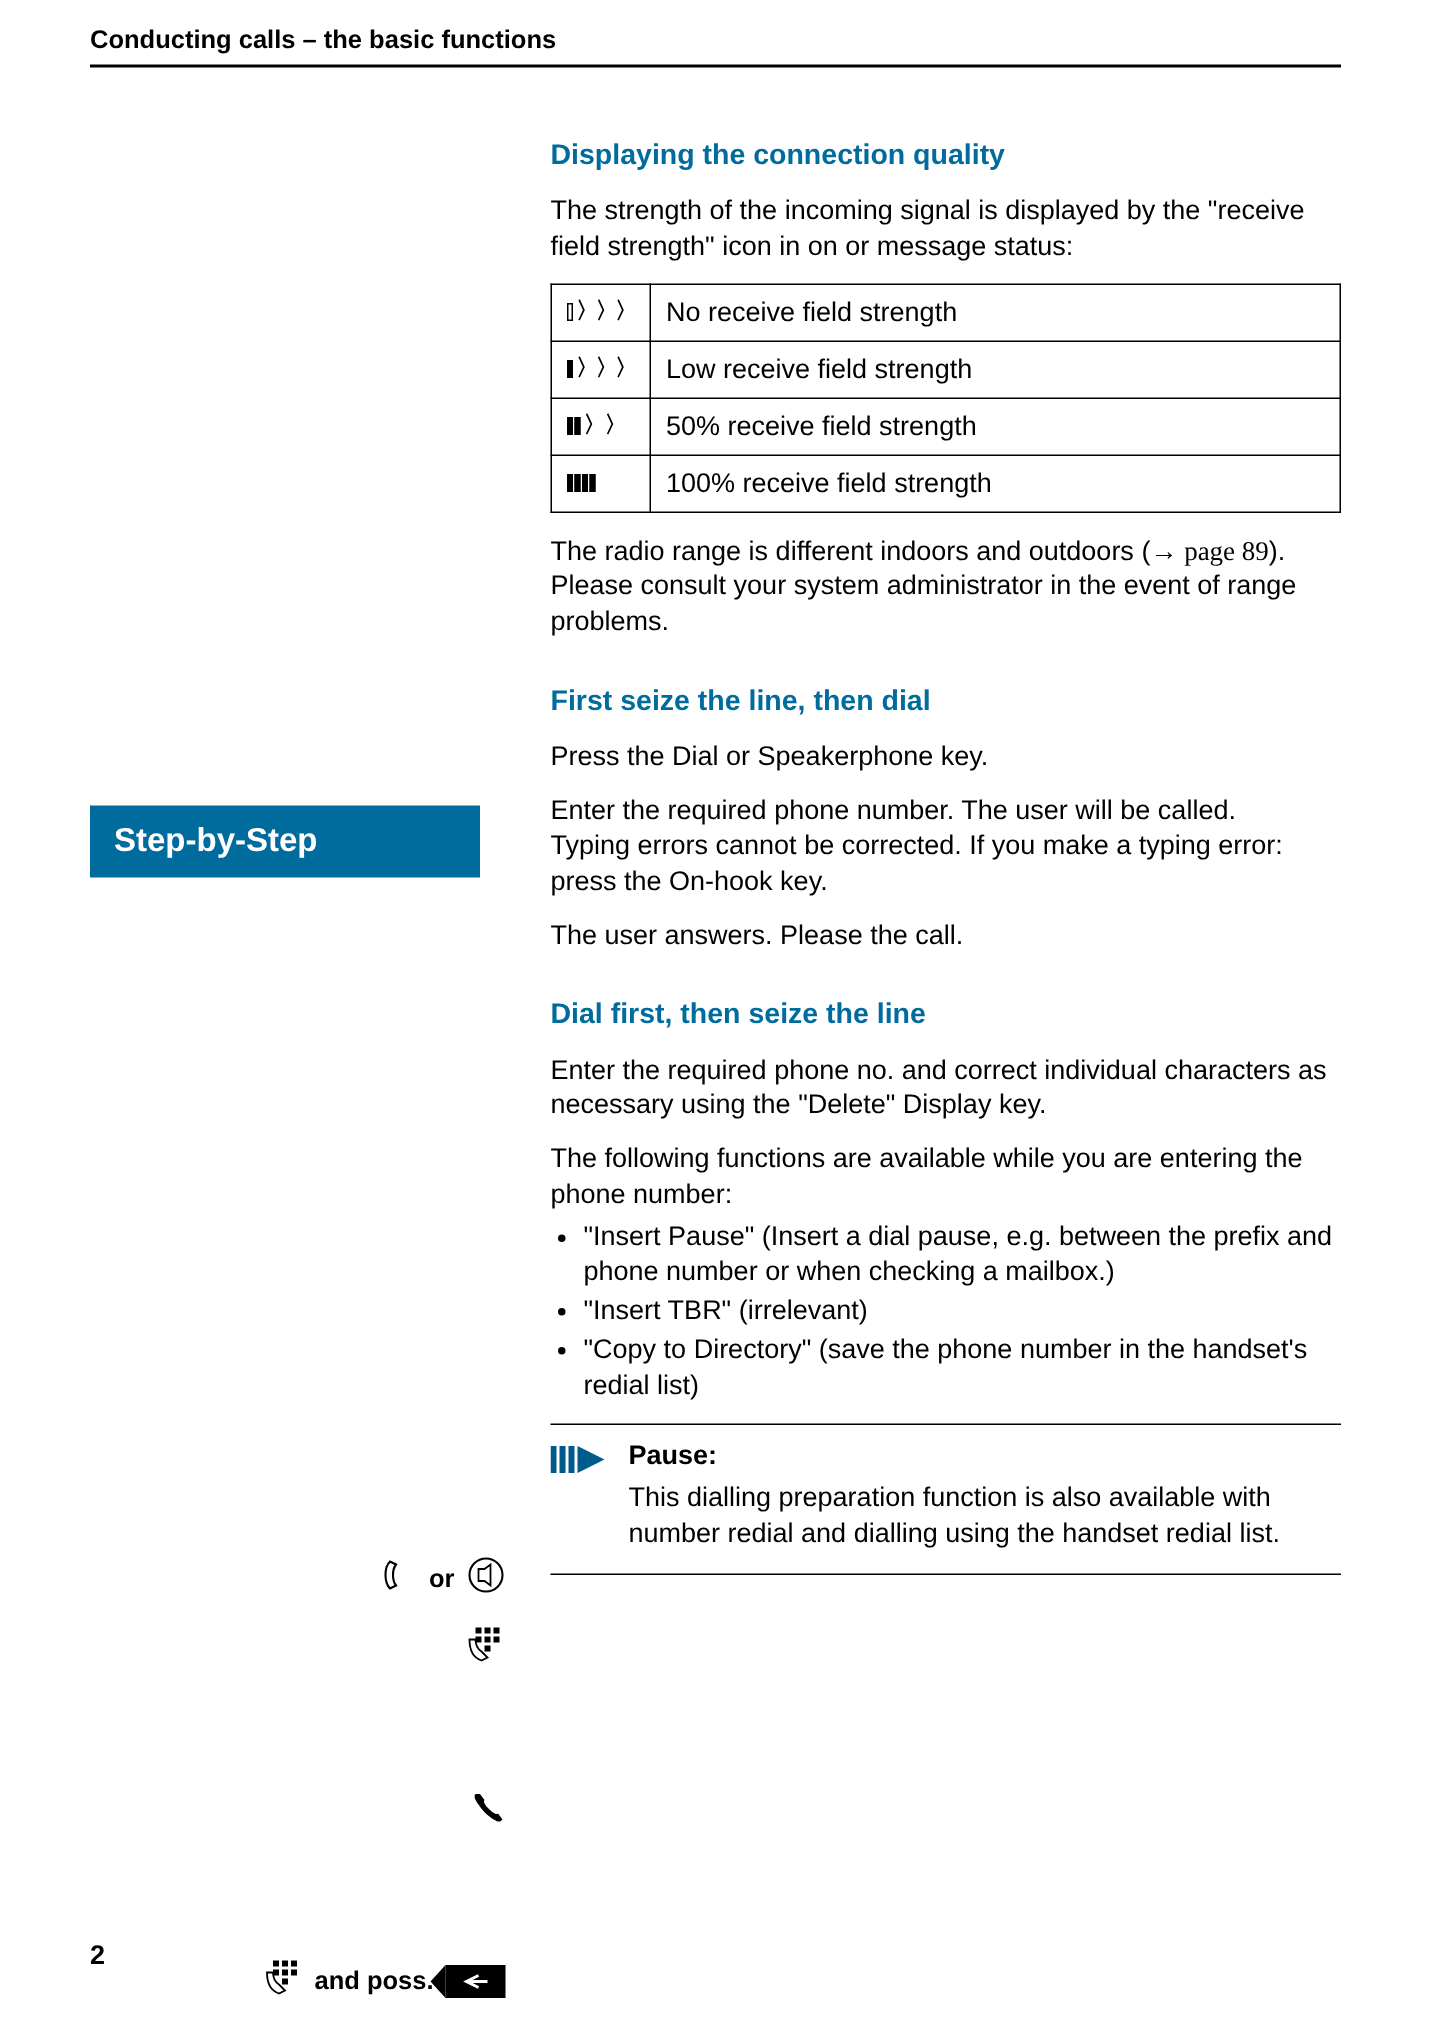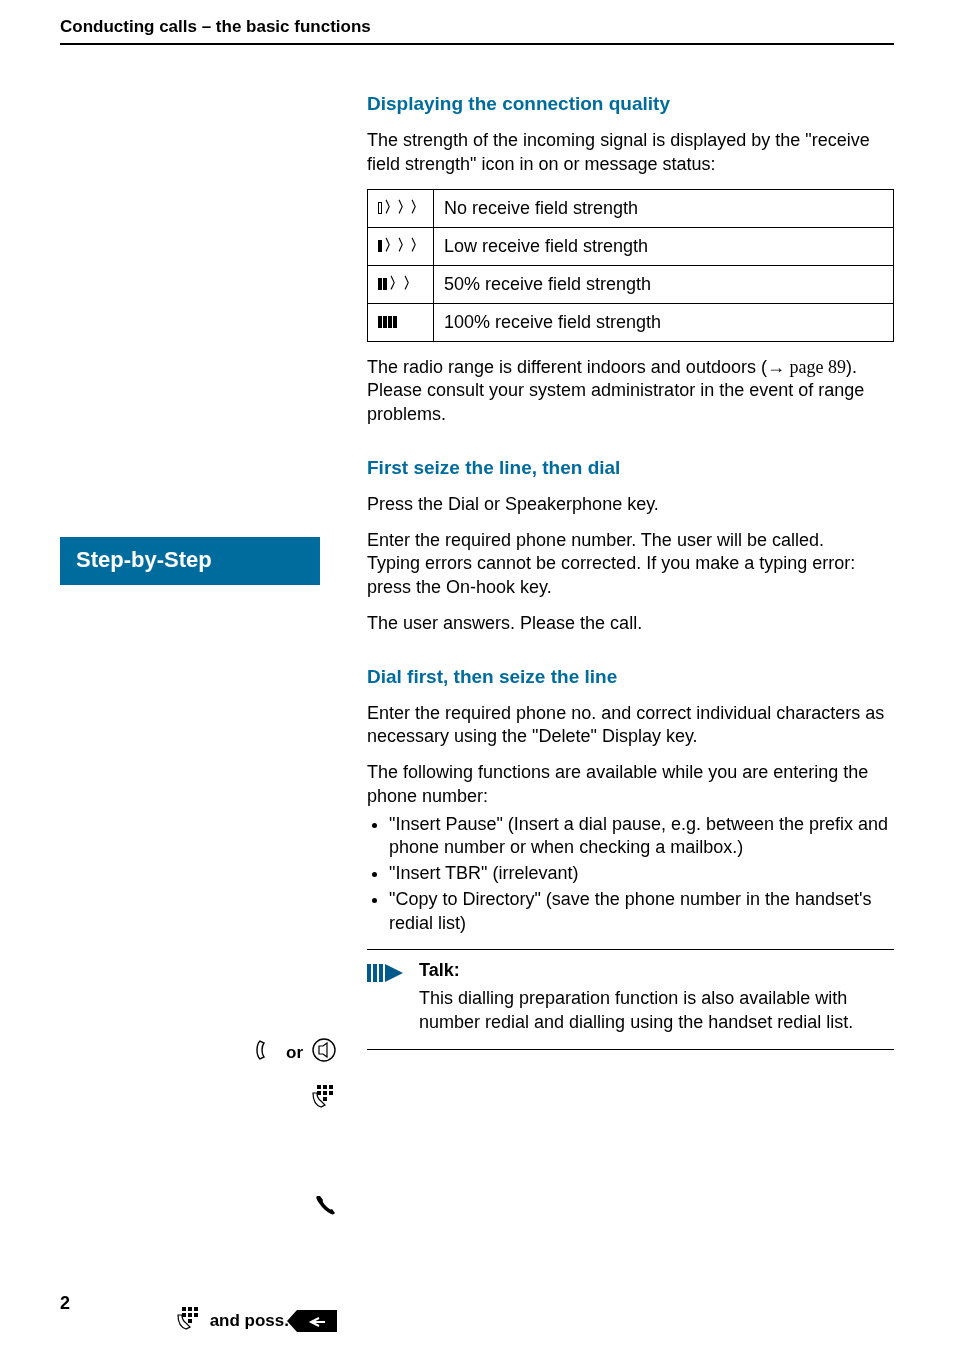--- a/index.html
+++ b/index.html
@@ -329,21 +329,21 @@
       <div class="note-box">
         <div class="note-icon">
           <svg width="38" height="22" viewBox="0 0 38 22">
             <rect x="0" y="2" width="4" height="18" fill="#005a8c"></rect>
             <rect x="6" y="2" width="4" height="18" fill="#005a8c"></rect>
             <rect x="12" y="2" width="4" height="18" fill="#005a8c"></rect>
             <path d="M18 2 L36 11 L18 20 Z" fill="#005a8c"></path>
           </svg>
         </div>
         <div class="note-content">
-          <div class="note-title">Talk:</div>
+          <div class="note-title">Pause:</div>
           <div class="body" style="margin-bottom:0">This dialling preparation function is also available with number redial and dialling using the handset redial list.</div>
         </div>
       </div>
 
     </div>
   </div>
 
   <div class="pagenum">2</div>
 </div>
 

